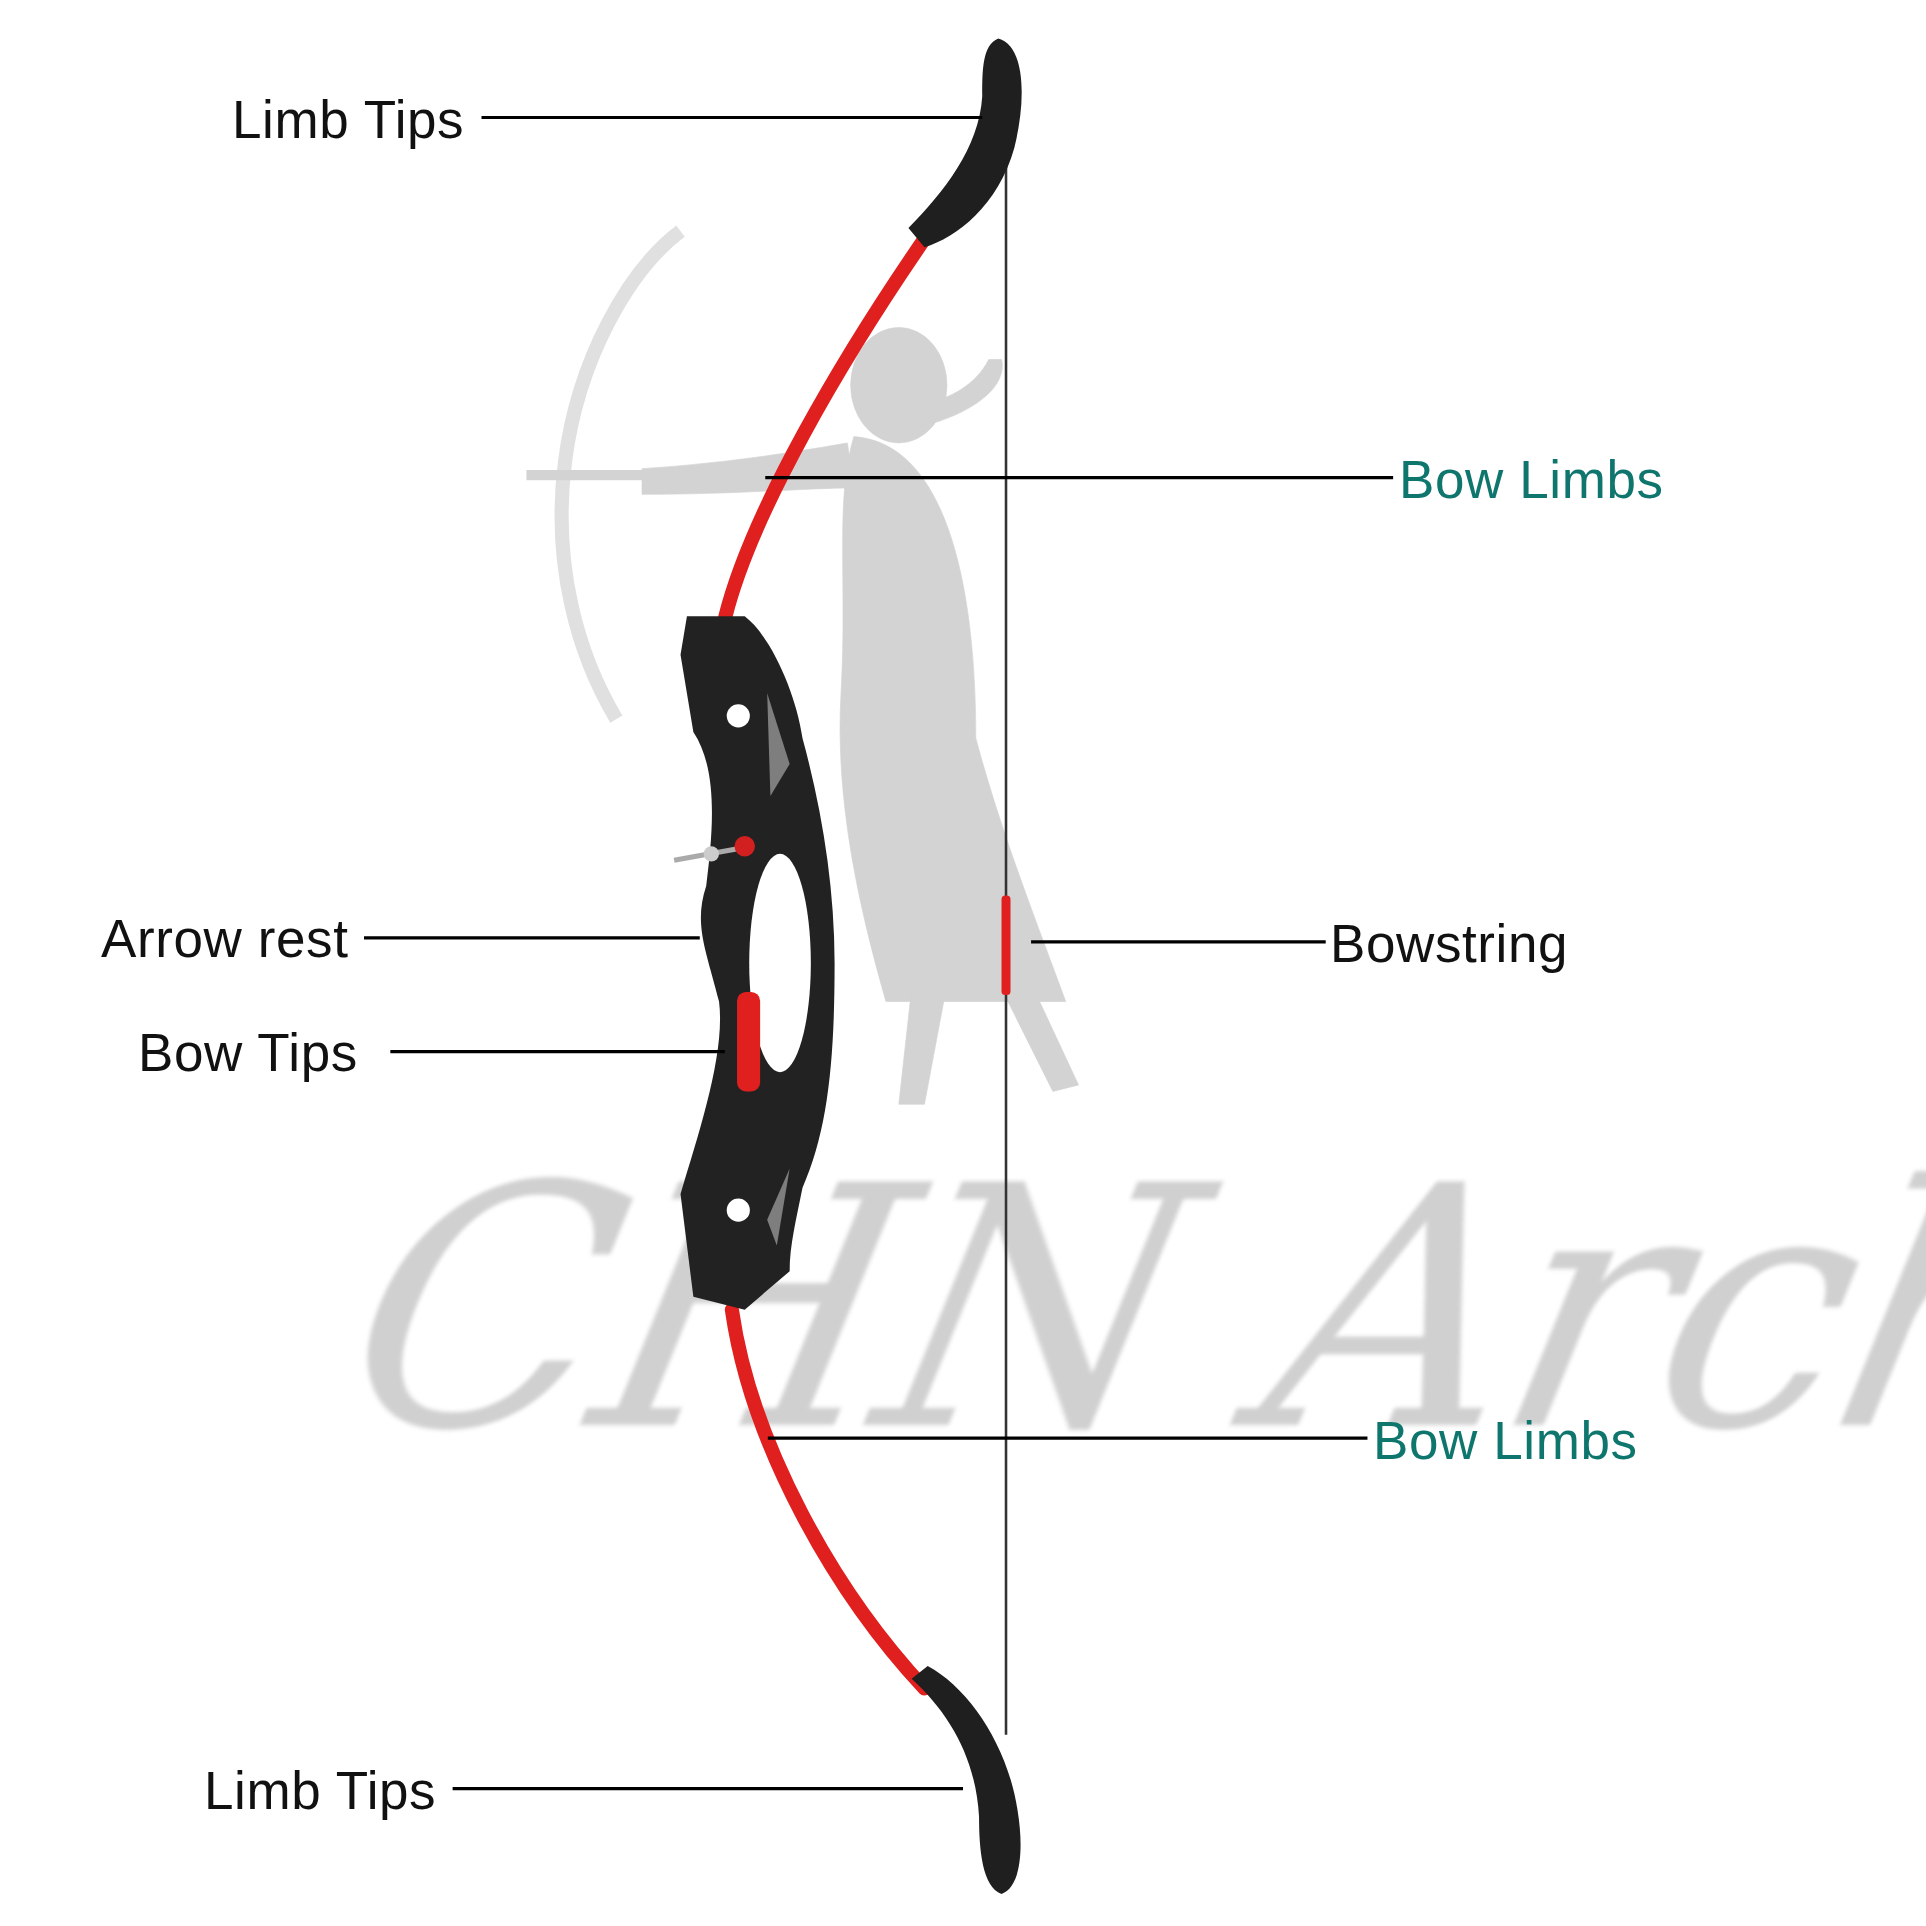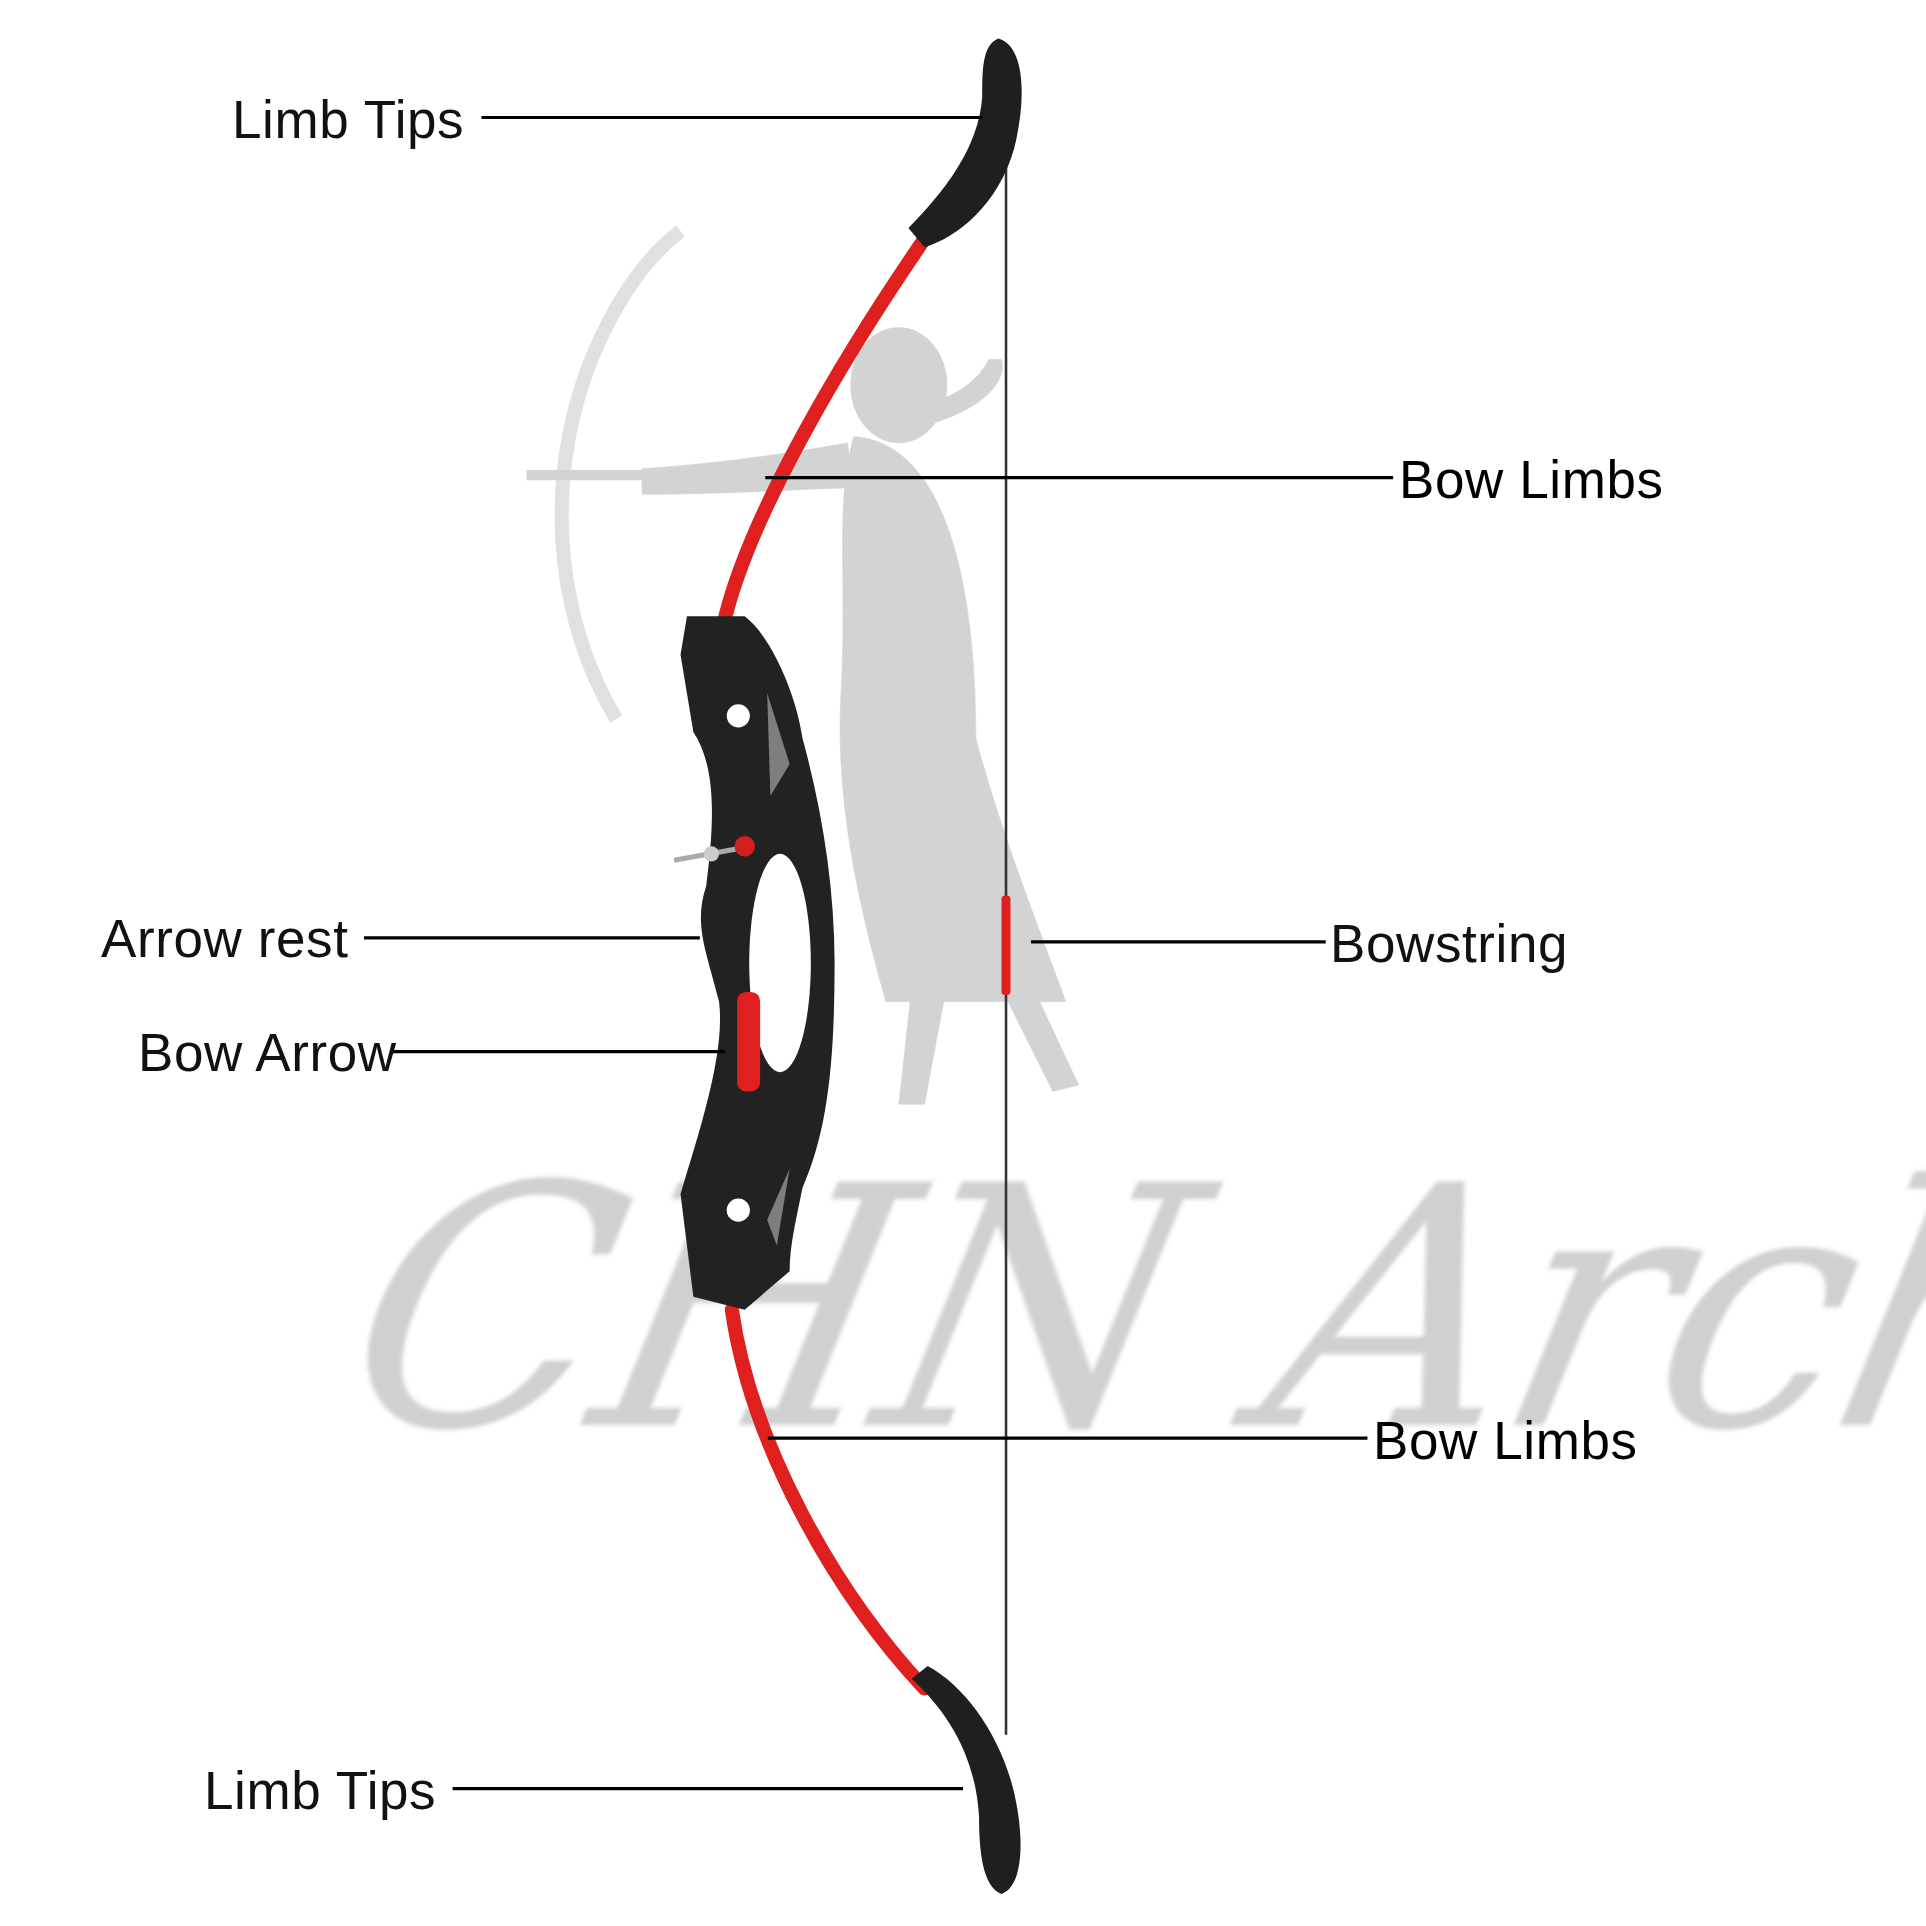--- a/index.html
+++ b/index.html
@@ -2,21 +2,21 @@
 <html style="font-size:10.3px"><head>
 <meta charset="utf-8">
 <style>
   html, body { margin:0; padding:0; background:#ffffff; }
   #canvas { position:relative; width:1926px; height:1926px; overflow:hidden; background:#ffffff; }
   #art { position:absolute; left:0; top:0; width:1926px; height:1926px; }
   .label {
     position:absolute; font-family:Liberation Sans, sans-serif;
     font-size:53px; color:#111111; white-space:nowrap; line-height:1; letter-spacing:0.6px;
   }
-  .label.grey { color:#000000; }
+  .label.grey { color:#0f766e; }
   .watermark-text {
     position:absolute; font-family:"DejaVu Serif", serif; font-style:italic;
     font-size:334px; color:#c8c8c8; opacity:0.85; white-space:nowrap; line-height:1;
     transform:skewX(-12deg); letter-spacing:-6.4px; filter:blur(1.9px);
   }
 </style>
 </head>
 <body>
 
 <div id="canvas">
@@ -72,17 +72,17 @@
       <line x1="608" y1="1638" x2="1129" y2="1638"></line>
       <line x1="1196" y1="2240" x2="2130" y2="2240"></line>
       <line x1="705" y1="2786" x2="1500" y2="2786"></line>
     </g>
   </svg>
 
   <div class="label" style="left:232px; top:93px;">Limb Tips</div>
   <div class="label grey" style="left:1399px; top:453px;">Bow Limbs</div>
   <div class="label" style="left:101px; top:912px;">Arrow rest</div>
   <div class="label" style="left:1330px; top:917px;">Bowstring</div>
-  <div class="label" style="left:138px; top:1026px;">Bow Arrow</div>
+  <div class="label" style="left:138px; top:1026px;">Bow Tips</div>
   <div class="label grey" style="left:1373px; top:1414px;">Bow Limbs</div>
   <div class="label" style="left:204px; top:1764px;">Limb Tips</div>
 </div>
 
 
 </body></html>

